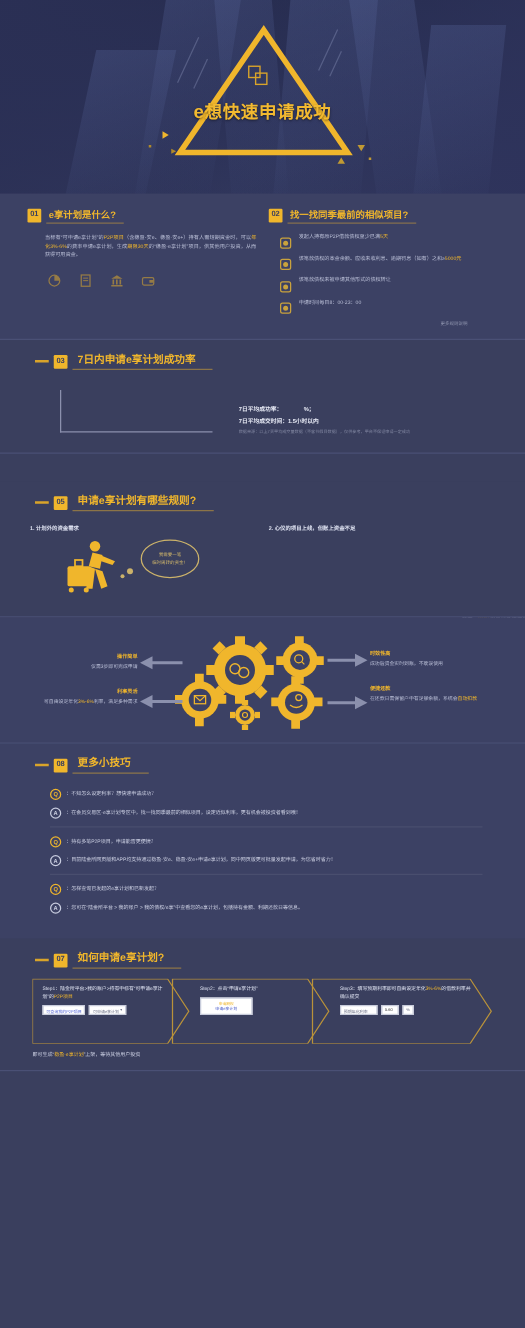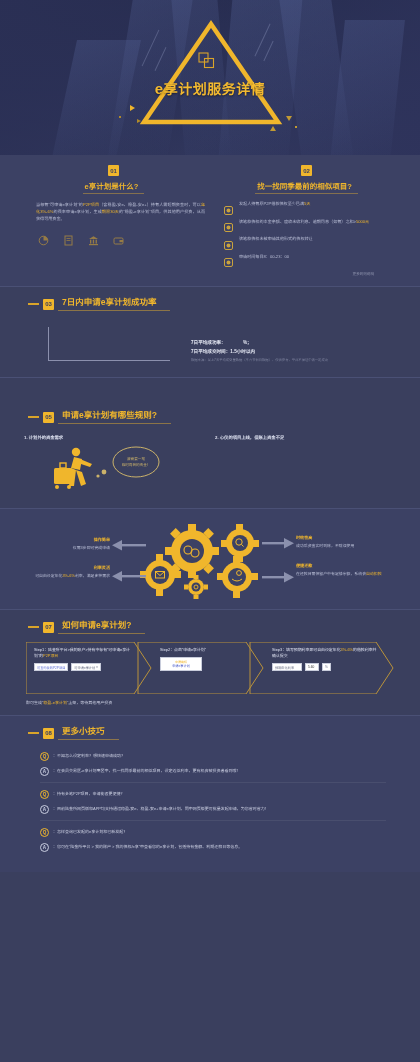--- a/index.html
+++ b/index.html
@@ -60,21 +60,21 @@
     border-radius:1px;
   }
   .sec-hd .ttl {
     font-size:8.5px; font-weight:bold; color:#f0b62c;
     border-bottom:1px solid rgba(240,182,44,.45); padding:0 14px 2px 4px; line-height:11px;
   }
 
   
   .s1wrap { display:flex; padding:0 22px; gap:10px; }
   .col { flex:1; min-width:0; }
-  .col .chd { display:flex; align-items:center; gap:4px; margin-bottom:7px;flex-direction:column; }
+  .col .chd { display:flex; align-items:center; gap:4px; margin-bottom:7px; }
   .col .cnum { width:11px; height:11px; background:#f0b62c; color:#3a3f5e; font-size:6px; font-weight:bold;
                display:flex; align-items:center; justify-content:center; border-radius:1px;}
   .col .cttl { font-size:7.5px; font-weight:bold; color:#f0b62c; border-bottom:1px solid rgba(240,182,44,.4); padding:0 6px 2px 2px; }
   .para { font-size:4.1px; line-height:7.2px; color:#b9bed6; padding-left:14px; text-align:justify; }
   .para .hl { color:#f0b62c; }
   .ic-row { display:flex; gap:14px; padding-left:16px; margin-top:9px; }
   .ic-row .ic { width:11px; height:11px; opacity:.72; }
   .rules { padding-left:8px; }
   .rule { display:flex; align-items:flex-start; gap:5px; margin-bottom:6px; }
   .rule .ri { width:11px; height:11px; flex:none; margin-top:.5px;}
@@ -172,21 +172,21 @@
         <path d="M73 6 L140 104 L6 104 Z" fill="none" stroke="#f0b62c" stroke-width="4.5"></path>
       </svg>
     </div>
     <div class="logo-sq">
       <svg width="17" height="17" viewBox="0 0 17 17">
         <rect x="1" y="1" width="9" height="9" fill="none" stroke="#d9a42a" stroke-width="1.1"></rect>
         <rect x="6.5" y="6.5" width="9" height="9" fill="none" stroke="#d9a42a" stroke-width="1.1"></rect>
       </svg>
     </div>
     <div class="hero-title">
-      <span class="e">e</span><span>享计划服务详情</span>
+      <span class="e">e</span><span>想快速申请成功</span>
     </div>
     <div class="deco tri-s" style="left:130px;top:105px;border-width:3px 0 3px 5px;border-color:transparent transparent transparent #f0b62c;"></div>
     <div class="deco tri-s" style="left:137px;top:119px;border-width:2.5px 0 2.5px 4px;border-color:transparent transparent transparent #b08a2a;"></div>
     <div class="deco" style="left:119px;top:116px;width:2px;height:2px;background:#b08a2a;"></div>
     <div class="deco tri-s" style="left:270px;top:126px;border-width:0 3px 5px 3px;border-color:transparent transparent #c19a33 transparent;"></div>
     <div class="deco tri-s" style="left:286px;top:116px;border-width:5px 3px 0 3px;border-color:#c19a33 transparent transparent transparent;"></div>
     <div class="deco" style="left:295px;top:126px;width:2px;height:2px;background:#c19a33;"></div>
   </div>
 
   <div class="sec">
@@ -485,20 +485,56 @@
         <b>时效性高</b>
         <span>成功后资金实时到账，不耽误使用</span>
       </div>
       <div class="g-txt gt-4">
         <b>便捷还款</b>
         <span>在还款日需保留户中有足够余额，系统会</span><span class="hl">自动扣款</span>
       </div>
     </div>
   </div>
 
+  <div class="sec" style="border-bottom:none;">
+    <div class="sec-hd">
+      <span class="dash"></span>
+      <span class="num">08</span>
+      <span class="ttl">更多小技巧</span>
+    </div>
+    <div class="faq" id="faq-list">
+        <div class="qa">
+          <span class="bub">Q</span>
+          <span class="tx">：不知怎么设定利率？想快速申请成功？</span>
+        </div>
+        <div class="qa">
+          <span class="bub a">A</span>
+          <span class="tx">：在会员交易区-e享计划专区中，找一找同季最前的相似项目，设定近似利率，更有机会被投资者看到哦！</span>
+        </div>
+        <div class="qsep"></div>
+        <div class="qa">
+          <span class="bub">Q</span>
+          <span class="tx">：持有多笔P2P项目，申请能否更便捷？</span>
+        </div>
+        <div class="qa">
+          <span class="bub a">A</span>
+          <span class="tx">：目前陆金所网页版和APP均支持通过稳盈-安e、稳盈-安e+申请e享计划，同中网页版更可批量发起申请，为您省时省力！</span>
+        </div>
+        <div class="qsep"></div>
+        <div class="qa">
+          <span class="bub">Q</span>
+          <span class="tx">：怎样查询已发起的e享计划和已新发起？</span>
+        </div>
+        <div class="qa">
+          <span class="bub a">A</span>
+          <span class="tx">：您可在“陆金所平台 &gt; 我的账户 &gt; 我的债权/e享”中查看您的e享计划，包括持有金额、利期还款日等信息。</span>
+        </div>
+      </div>
+  </div>
+
   <div class="sec alt">
     <div class="sec-hd">
       <span class="dash"></span>
       <span class="num">07</span>
       <span class="ttl">如何申请e享计划?</span>
     </div>
     <div class="steps">
       <svg width="372" height="52" viewBox="0 0 372 52" style="position:absolute;left:0;top:0;">
         <g fill="none" stroke="#b9923a" stroke-width="1">
           <path d="M0 0 L108 0 L125 26 L108 52 L0 52 Z"></path>
@@ -536,49 +572,13 @@
           <span class="fld" style="min-width:14px;color:#333">5.60</span>
           <span class="fld gray" style="min-width:8px">%</span>
         </div>
       </div>
     </div>
     <div class="foot7">
       <span>即可生成“</span><span class="hl">稳盈-e享计划</span><span>”上架，等待其他用户投资</span>
     </div>
   </div>
 
-  <div class="sec" style="border-bottom:none;">
-    <div class="sec-hd">
-      <span class="dash"></span>
-      <span class="num">08</span>
-      <span class="ttl">更多小技巧</span>
-    </div>
-    <div class="faq" id="faq-list">
-        <div class="qa">
-          <span class="bub">Q</span>
-          <span class="tx">：不知怎么设定利率？想快速申请成功？</span>
-        </div>
-        <div class="qa">
-          <span class="bub a">A</span>
-          <span class="tx">：在会员交易区-e享计划专区中，找一找同季最前的相似项目，设定近似利率，更有机会被投资者看到哦！</span>
-        </div>
-        <div class="qsep"></div>
-        <div class="qa">
-          <span class="bub">Q</span>
-          <span class="tx">：持有多笔P2P项目，申请能否更便捷？</span>
-        </div>
-        <div class="qa">
-          <span class="bub a">A</span>
-          <span class="tx">：目前陆金所网页版和APP均支持通过稳盈-安e、稳盈-安e+申请e享计划，同中网页版更可批量发起申请，为您省时省力！</span>
-        </div>
-        <div class="qsep"></div>
-        <div class="qa">
-          <span class="bub">Q</span>
-          <span class="tx">：怎样查询已发起的e享计划和已新发起？</span>
-        </div>
-        <div class="qa">
-          <span class="bub a">A</span>
-          <span class="tx">：您可在“陆金所平台 &gt; 我的账户 &gt; 我的债权/e享”中查看您的e享计划，包括持有金额、利期还款日等信息。</span>
-        </div>
-      </div>
-  </div>
-
 </div>
 
 </body></html>

